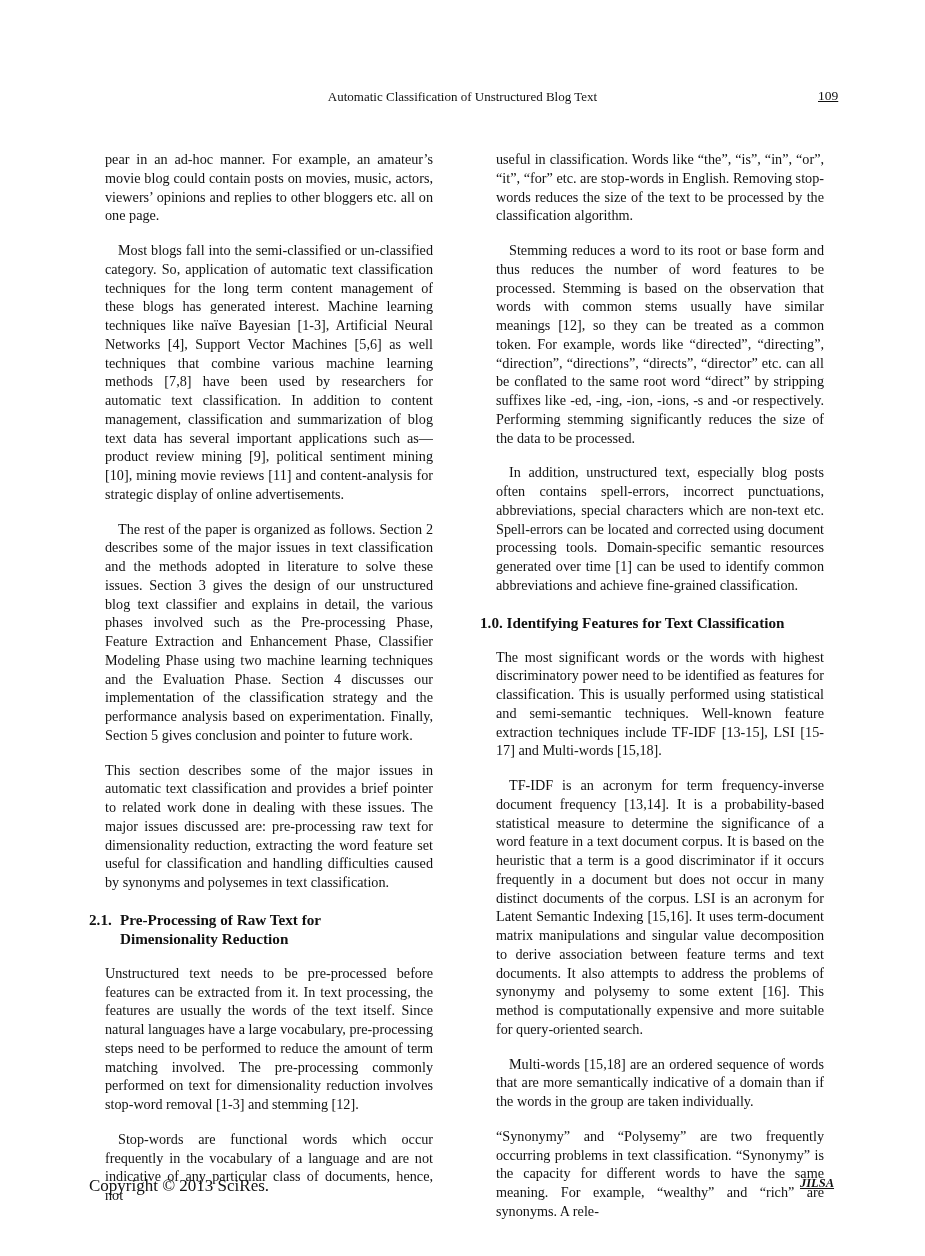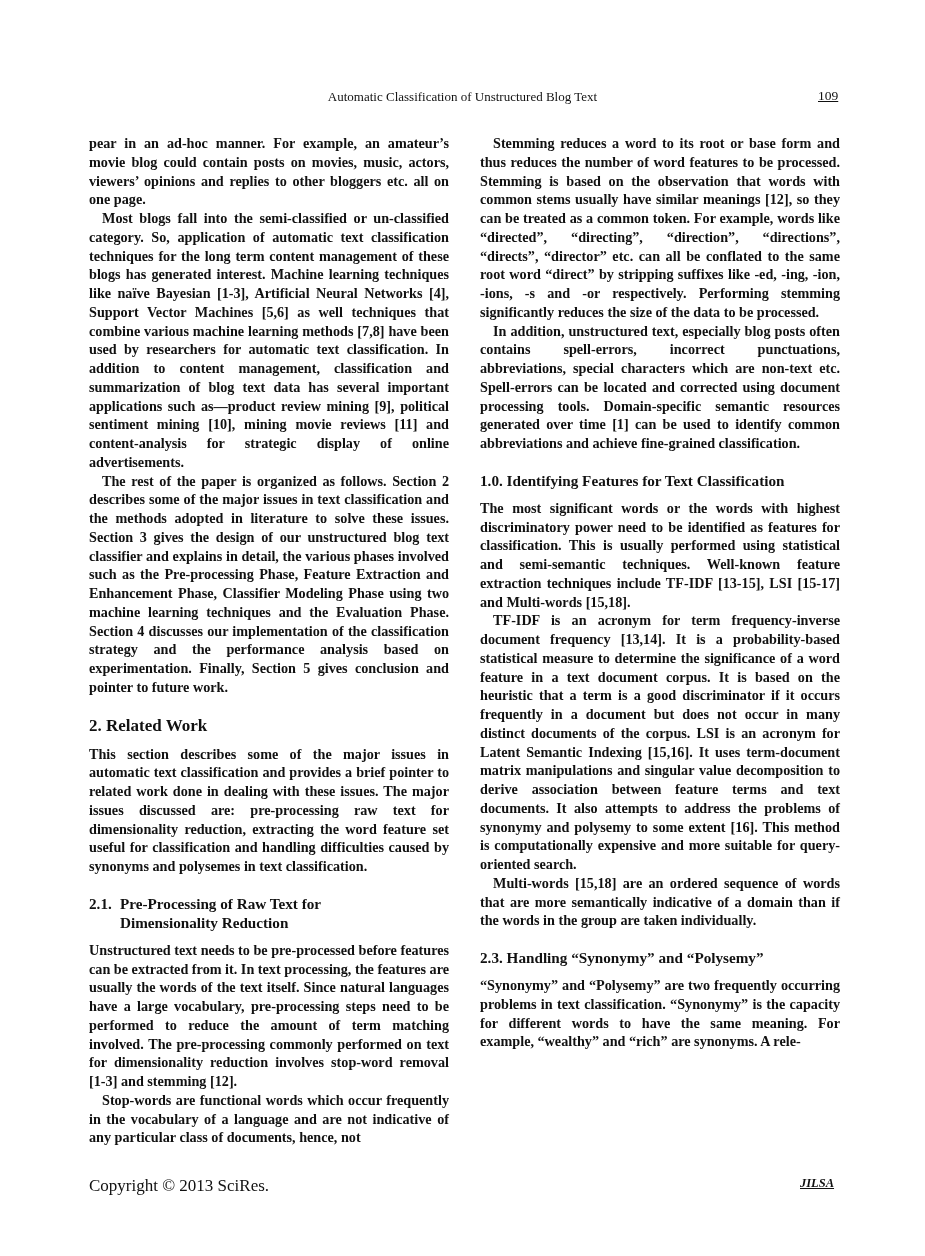--- a/index.html
+++ b/index.html
@@ -13,21 +13,21 @@
     }
     .page-num {
       position: absolute; top: 88px; left: 818px; font-size: 13.5px; text-decoration: underline;
     }
     .col {
       position: absolute; top: 134px; width: 360px;
       font-size: 14.2px; line-height: 18.75px; text-align: justify;
     }
     .col.left { left: 89px; }
     .col.right { left: 480px; }
-    .col p { margin: 0; font-weight: bold; }
+    .col p { margin: 16px; }
     .col p.indent { text-indent: 13px; }
     h2.sec {
       font-size: 17px; font-weight: bold; margin: 19px 0 9px 0; line-height: 20px;
     }
     h3.subsec {
       font-size: 15.2px; font-weight: bold; margin: 18px 0 9px 0; line-height: 19px;
     }
     h3.subsec .num { display: inline-block; width: 31px; }
     h3.subsec .line2 { display: block; padding-left: 31px; }
     .footer-left {
@@ -41,35 +41,34 @@
 </head>
 <body>
 
 <div class="running-head">Automatic Classification of Unstructured Blog Text</div>
 <div class="page-num">109</div>
 
 <div class="col left">
   <p>pear in an ad-hoc manner. For example, an amateur’s movie blog could contain posts on movies, music, actors, viewers’ opinions and replies to other bloggers etc. all on one page.</p>
   <p class="indent">Most blogs fall into the semi-classified or un-classified category. So, application of automatic text classification techniques for the long term content management of these blogs has generated interest. Machine learning techniques like naïve Bayesian [1-3], Artificial Neural Networks [4], Support Vector Machines [5,6] as well techniques that combine various machine learning methods [7,8] have been used by researchers for automatic text classification. In addition to content management, classification and summarization of blog text data has several important applications such as—product review mining [9], political sentiment mining [10], mining movie reviews [11] and content-analysis for strategic display of online advertisements.</p>
   <p class="indent">The rest of the paper is organized as follows. Section 2 describes some of the major issues in text classification and the methods adopted in literature to solve these issues. Section 3 gives the design of our unstructured blog text classifier and explains in detail, the various phases involved such as the Pre-processing Phase, Feature Extraction and Enhancement Phase, Classifier Modeling Phase using two machine learning techniques and the Evaluation Phase. Section 4 discusses our implementation of the classification strategy and the performance analysis based on experimentation. Finally, Section 5 gives conclusion and pointer to future work.</p>
-  <h2 class="sec">2. Related Work</h2>
   <p>This section describes some of the major issues in automatic text classification and provides a brief pointer to related work done in dealing with these issues. The major issues discussed are: pre-processing raw text for dimensionality reduction, extracting the word feature set useful for classification and handling difficulties caused by synonyms and polysemes in text classification.</p>
   <h3 class="subsec">
     <span class="num">2.1.</span><span>Pre-Processing of Raw Text for</span>
     <span class="line2">Dimensionality Reduction</span>
   </h3>
   <p>Unstructured text needs to be pre-processed before features can be extracted from it. In text processing, the features are usually the words of the text itself. Since natural languages have a large vocabulary, pre-processing steps need to be performed to reduce the amount of term matching involved. The pre-processing commonly performed on text for dimensionality reduction involves stop-word removal [1-3] and stemming [12].</p>
   <p class="indent">Stop-words are functional words which occur frequently in the vocabulary of a language and are not indicative of any particular class of documents, hence, not</p>
 </div>
 
 <div class="col right">
+  <p>useful in classification. Words like “the”, “is”, “in”, “or”, “it”, “for” etc. are stop-words in English. Removing stop-words reduces the size of the text to be processed by the classification algorithm.</p>
   <p class="indent">Stemming reduces a word to its root or base form and thus reduces the number of word features to be processed. Stemming is based on the observation that words with common stems usually have similar meanings [12], so they can be treated as a common token. For example, words like “directed”, “directing”, “direction”, “directions”, “directs”, “director” etc. can all be conflated to the same root word “direct” by stripping suffixes like -ed, -ing, -ion, -ions, -s and -or respectively. Performing stemming significantly reduces the size of the data to be processed.</p>
   <p class="indent">In addition, unstructured text, especially blog posts often contains spell-errors, incorrect punctuations, abbreviations, special characters which are non-text etc. Spell-errors can be located and corrected using document processing tools. Domain-specific semantic resources generated over time [1] can be used to identify common abbreviations and achieve fine-grained classification.</p>
   <h3 class="subsec">1.0. Identifying Features for Text Classification</h3>
   <p>The most significant words or the words with highest discriminatory power need to be identified as features for classification. This is usually performed using statistical and semi-semantic techniques. Well-known feature extraction techniques include TF-IDF [13-15], LSI [15-17] and Multi-words [15,18].</p>
   <p class="indent">TF-IDF is an acronym for term frequency-inverse document frequency [13,14]. It is a probability-based statistical measure to determine the significance of a word feature in a text document corpus. It is based on the heuristic that a term is a good discriminator if it occurs frequently in a document but does not occur in many distinct documents of the corpus. LSI is an acronym for Latent Semantic Indexing [15,16]. It uses term-document matrix manipulations and singular value decomposition to derive association between feature terms and text documents. It also attempts to address the problems of synonymy and polysemy to some extent [16]. This method is computationally expensive and more suitable for query-oriented search.</p>
   <p class="indent">Multi-words [15,18] are an ordered sequence of words that are more semantically indicative of a domain than if the words in the group are taken individually.</p>
-  <h3 class="subsec">2.3. Handling “Synonymy” and “Polysemy”</h3>
   <p>“Synonymy” and “Polysemy” are two frequently occurring problems in text classification. “Synonymy” is the capacity for different words to have the same meaning. For example, “wealthy” and “rich” are synonyms. A rele-</p>
 </div>
 
 <div class="footer-left">Copyright © 2013 SciRes.</div>
 <div class="footer-right">JILSA</div>
 
 </body></html>

